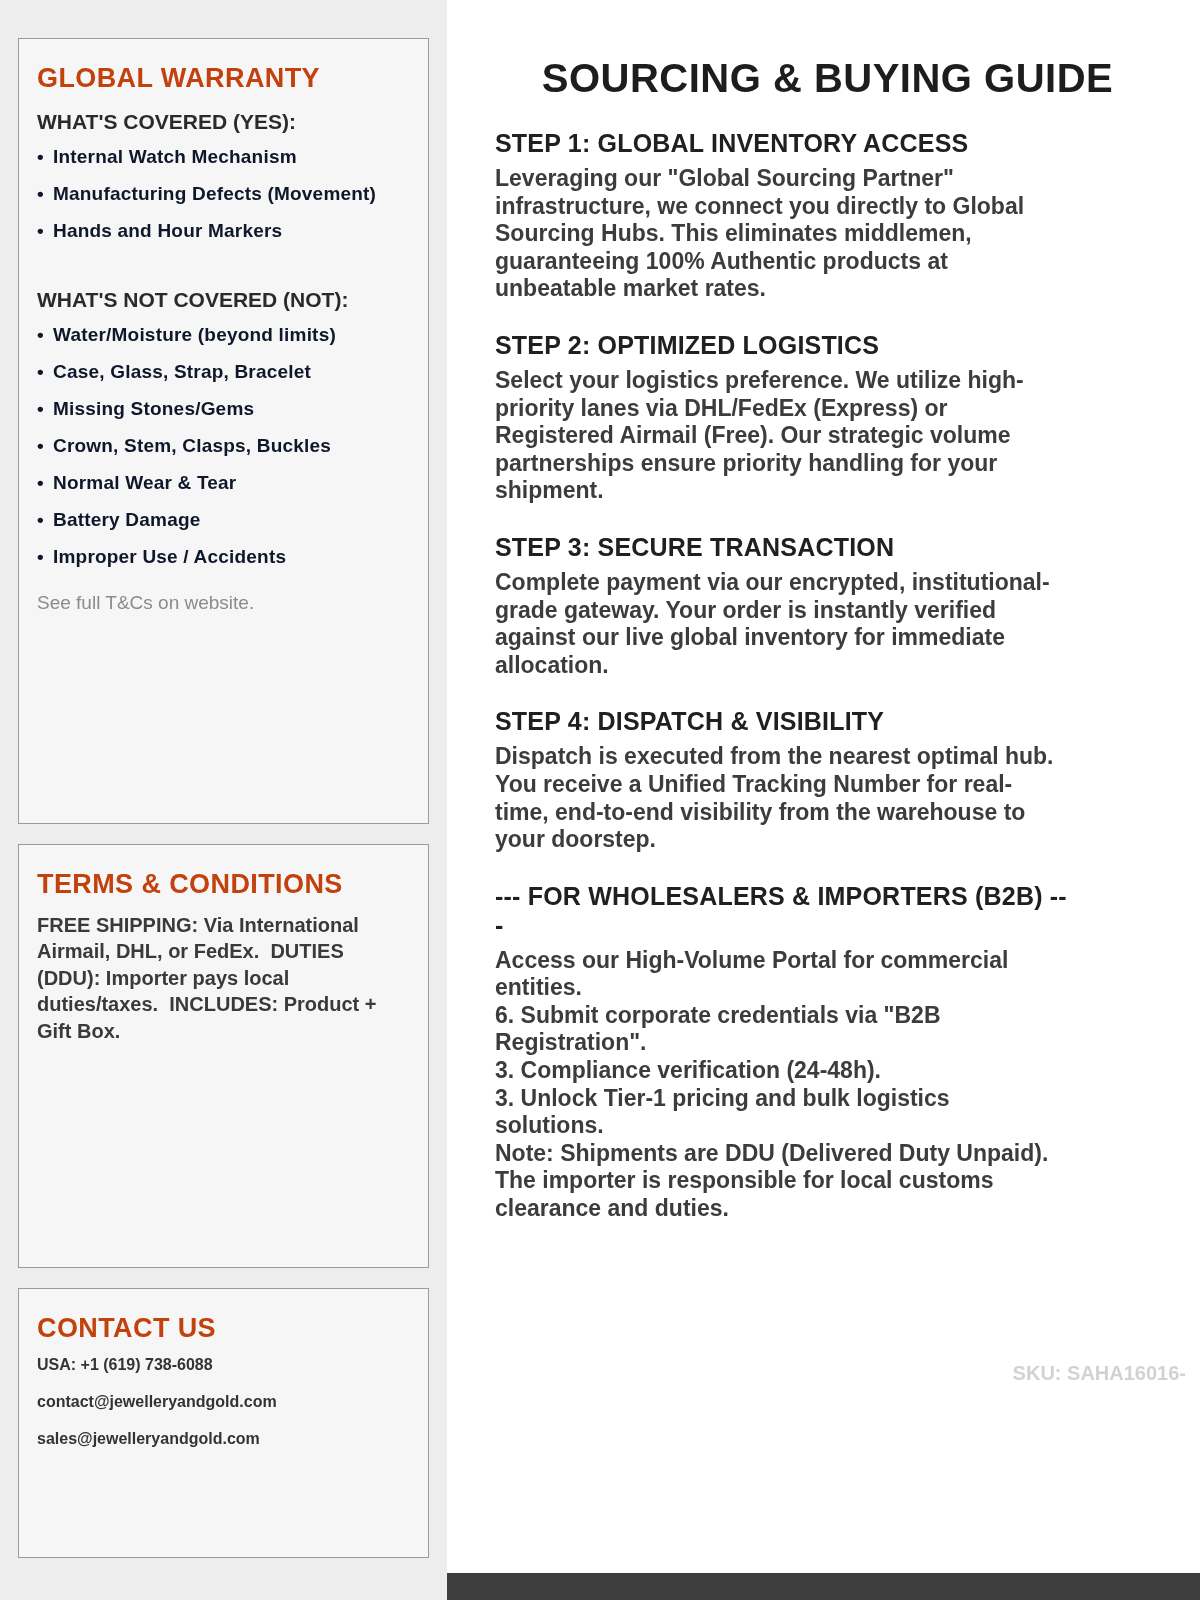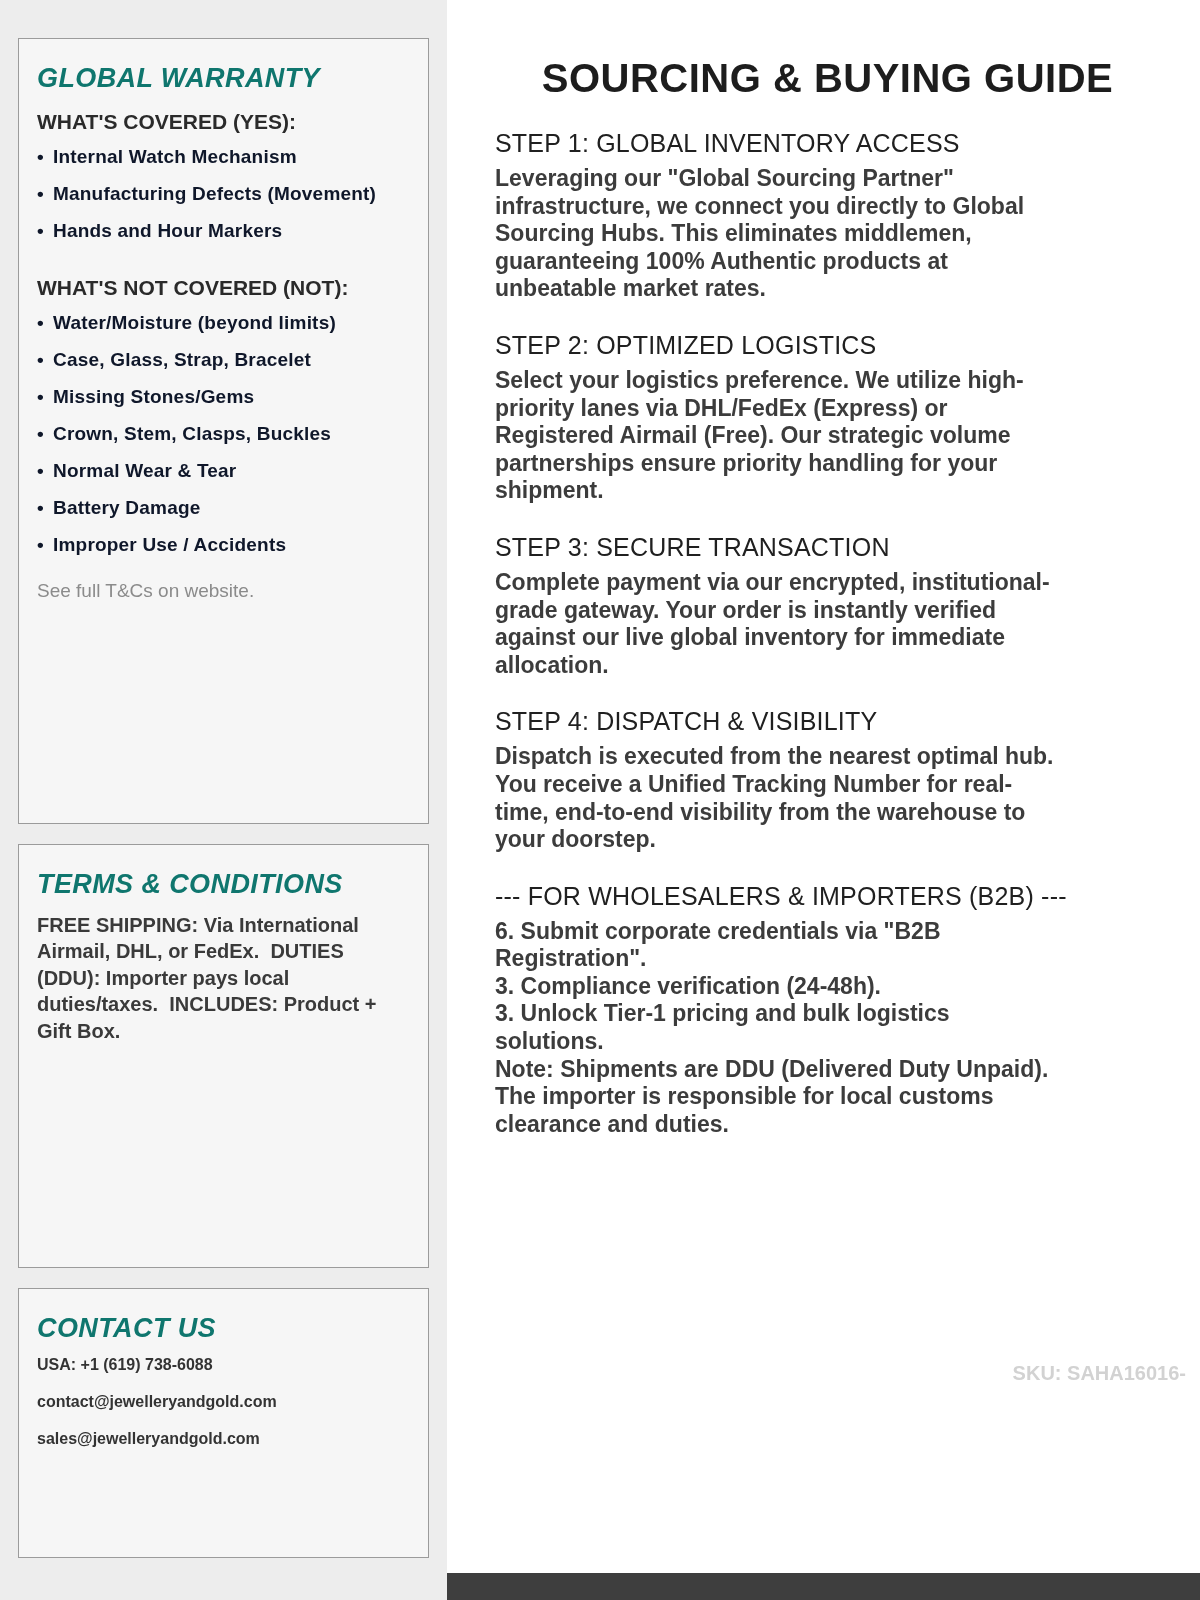--- a/index.html
+++ b/index.html
@@ -24,21 +24,21 @@
     border: 1px solid #9b9b9b;
     box-sizing: border-box;
     padding: 24px 18px;
     margin-bottom: 20px;
   }
   .panel-warranty { height: 786px; }
   .panel-terms    { height: 424px; }
   .panel-contact  { height: 270px; }
   .panel h2 {
     font-size: 27px; font-weight: bold; letter-spacing: .4px;
-    color: #0f766e; margin: 0 0 12px; font-style: italic;
+    color: #c2410c; margin: 0 0 12px;
   }
   .sub-heading {
     font-size: 21px; font-weight: bold; color: #2a2a2a;
     margin: 16px 0 12px;
   }
   ul.bullets { list-style: none; margin: 0; padding: 0; }
   ul.bullets li {
     font-size: 19px; font-weight: bold; color: #0f172a;
     padding: 0 0 0 16px; position: relative;
     margin-bottom: 15px; letter-spacing: .2px;
@@ -58,21 +58,21 @@
     background: #ffffff;
     box-sizing: border-box;
     padding: 56px 40px 0 48px;
   }
   .main-title {
     font-size: 40px; font-weight: bold; letter-spacing: .5px;
     color: #1d1d1d; text-align: center; margin: 0 0 4px;
   }
   .section { margin-top: 28px; width: 580px; }
   .section h3 {
-    font-size: 25px; font-weight: normal; color: #202020;
+    font-size: 25px; font-weight: bold; color: #202020;
     margin: 0 0 7px; letter-spacing: .2px;
   }
   .section p {
     font-size: 23px; font-weight: bold; color: #3c3c3c;
     line-height: 1.2; margin: 0; width: 560px;
   }
   .b2b-item { margin-top: 14px; }
   .b2b-note { margin-top: 26px; }
   .sku {
     position: absolute; right: 14px; bottom: 40px;
@@ -93,21 +93,21 @@
     <section class="panel panel-warranty">
       <h2>GLOBAL WARRANTY</h2>
 
       <div class="sub-heading">WHAT'S COVERED (YES):</div>
       <ul class="bullets">
         <li>Internal Watch Mechanism</li>
         <li>Manufacturing Defects (Movement)</li>
         <li>Hands and Hour Markers</li>
       </ul>
 
-      <div class="sub-heading" style="margin-top:34px;">WHAT'S NOT COVERED (NOT):</div>
+      <div class="sub-heading" style="margin-top:46px;">WHAT'S NOT COVERED (NOT):</div>
       <ul class="bullets">
         <li>Water/Moisture (beyond limits)</li>
         <li>Case, Glass, Strap, Bracelet</li>
         <li>Missing Stones/Gems</li>
         <li>Crown, Stem, Clasps, Buckles</li>
         <li>Normal Wear &amp; Tear</li>
         <li>Battery Damage</li>
         <li>Improper Use / Accidents</li>
       </ul>
 
@@ -147,20 +147,21 @@
       <p>Complete payment via our encrypted, institutional-grade gateway. Your order is instantly verified against our live global inventory for immediate allocation.</p>
     </section>
 
     <section class="section">
       <h3>STEP 4: DISPATCH &amp; VISIBILITY</h3>
       <p>Dispatch is executed from the nearest optimal hub. You receive a Unified Tracking Number for real-time, end-to-end visibility from the warehouse to your doorstep.</p>
     </section>
 
     <section class="section">
       <h3>--- FOR WHOLESALERS &amp; IMPORTERS (B2B) ---</h3>
+      <p>Access our High-Volume Portal for commercial entities.</p>
       <p class="b2b-item">6. Submit corporate credentials via "B2B Registration".</p>
       <p class="b2b-item">3. Compliance verification (24-48h).</p>
       <p class="b2b-item">3. Unlock Tier-1 pricing and bulk logistics solutions.</p>
       <p class="b2b-note">Note: Shipments are DDU (Delivered Duty Unpaid). The importer is responsible for local customs clearance and duties.</p>
     </section>
 
     <div class="sku">SKU: SAHA16016-</div>
   </main>
 
   <div class="footer-bar"></div>

